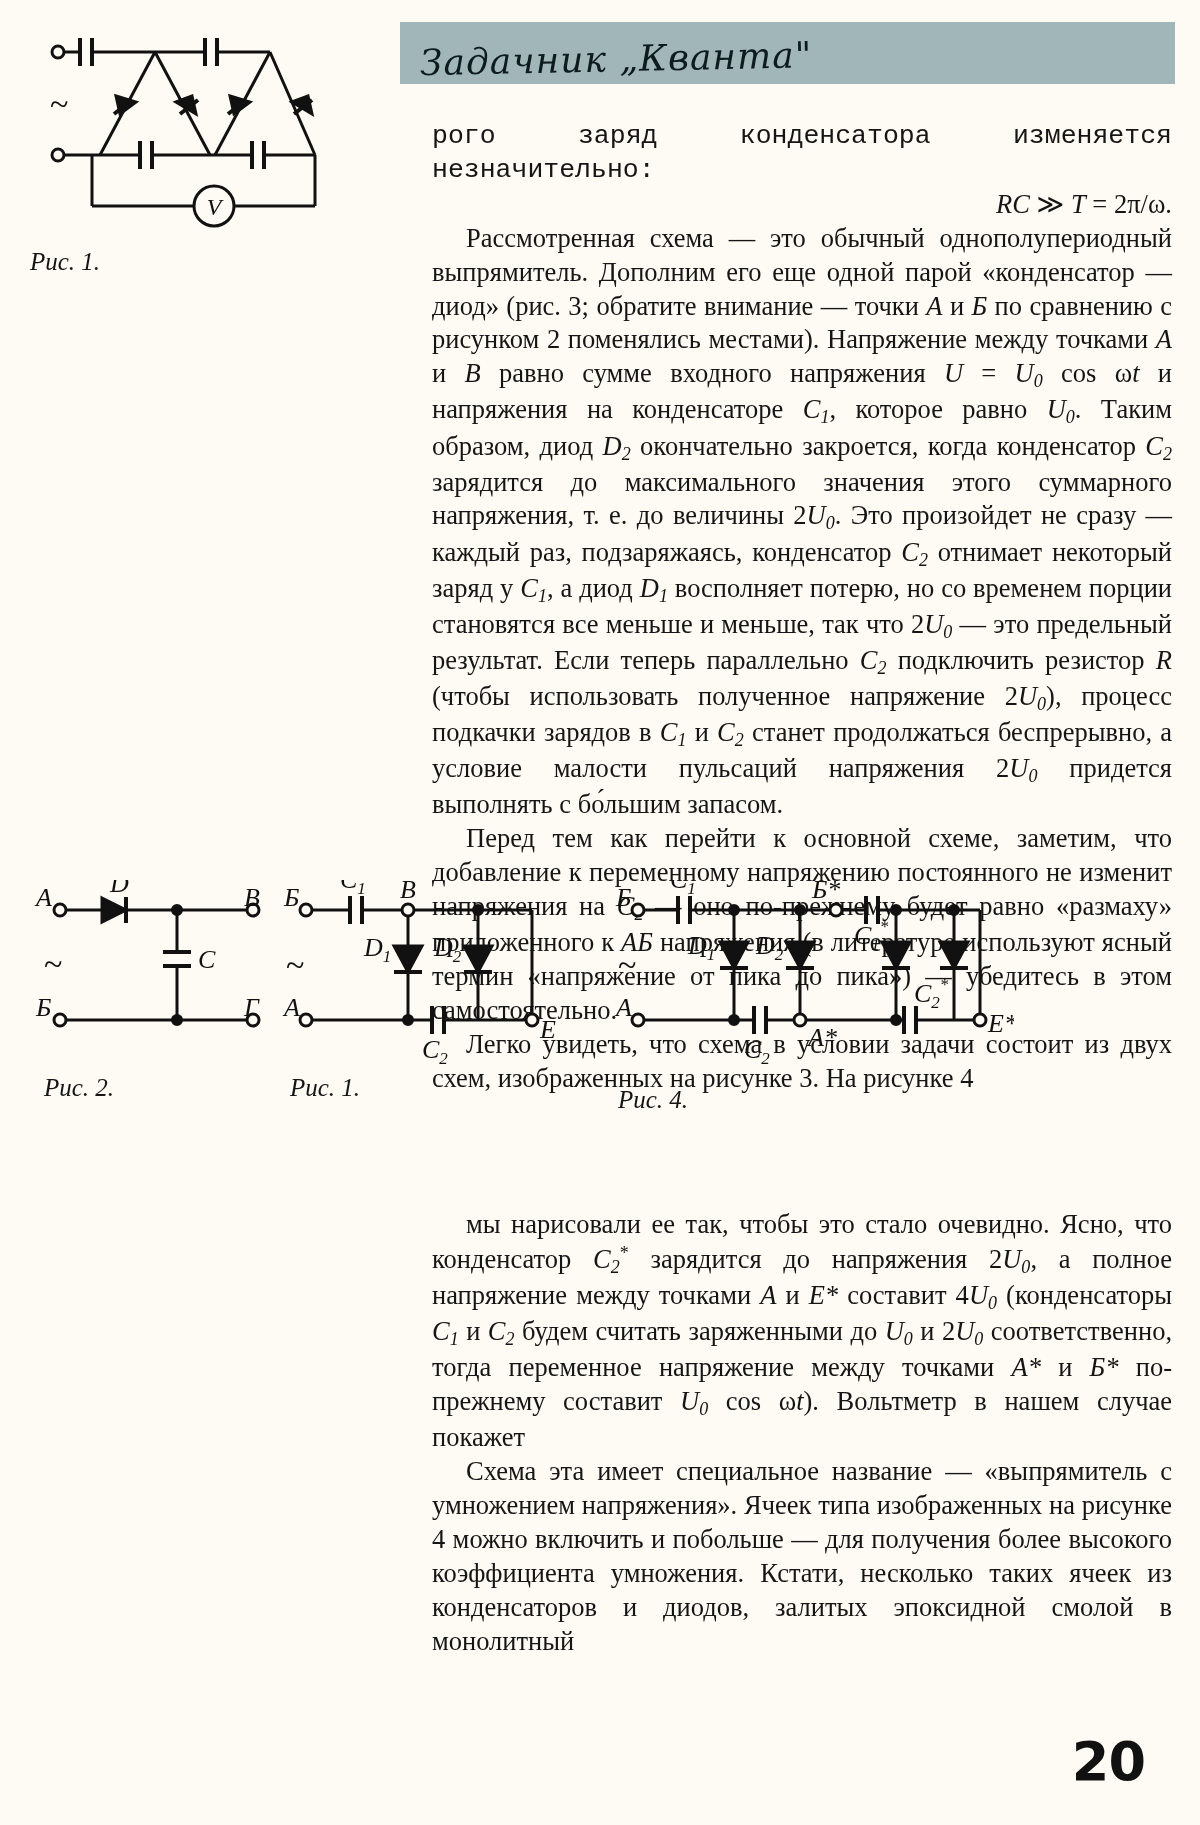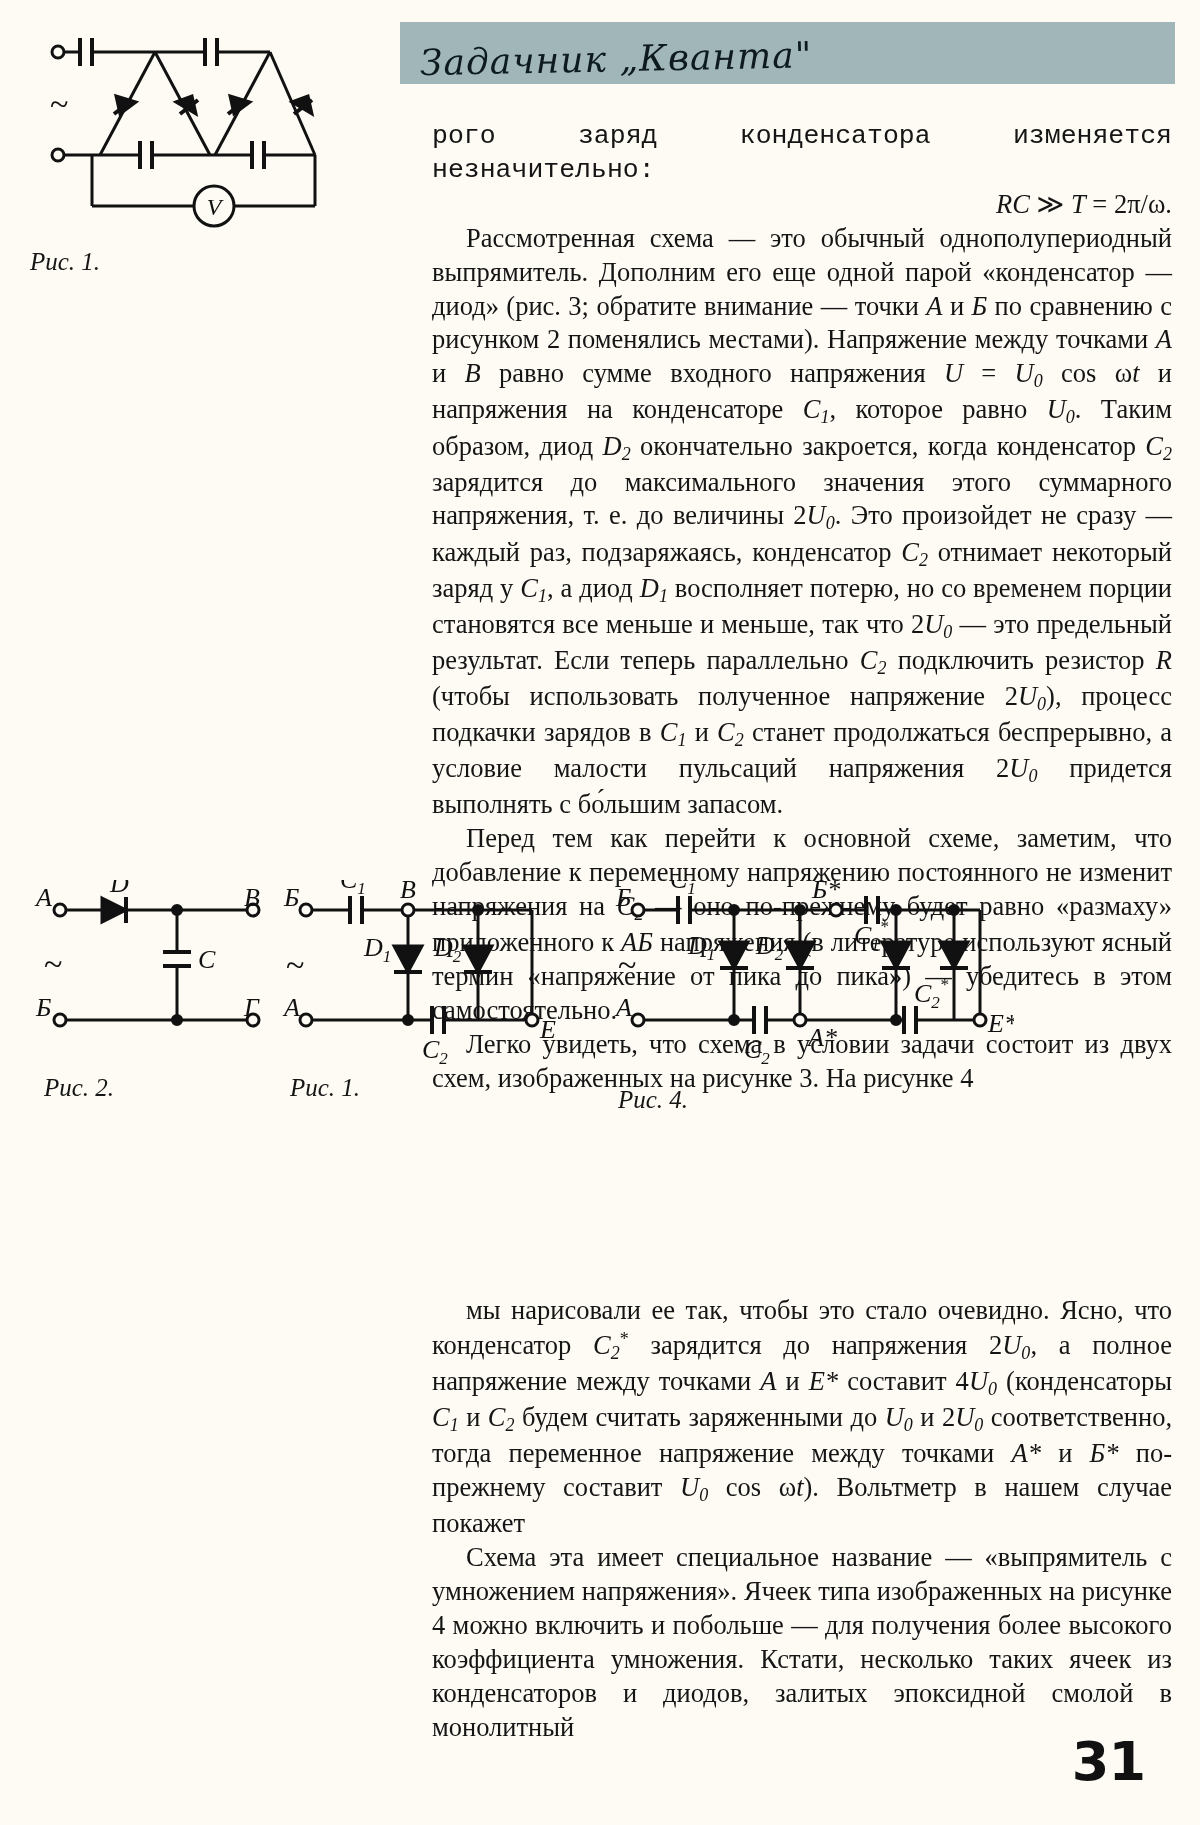--- a/index.html
+++ b/index.html
@@ -51,21 +51,21 @@
     text-align:right;
     text-indent:0;
     margin:6px 0 10px 0;
     font-family:"Liberation Serif", serif;
   }
   i, .it { font-style:italic; }
   .sub { font-size:0.68em; vertical-align:-0.28em; font-style:italic;}
   .sup { font-size:0.68em; vertical-align:0.5em; }
 
   #block1 { top:120px; }
-  #block2 { top:1294px; }
+  #block2 { top:1208px; }
 
   
   .figcap {
     font-style:italic;
     font-size:25px;
     font-family:"Liberation Serif", serif;
   }
   svg { display:block; }
   .fig { position:absolute; }
 
@@ -306,14 +306,14 @@
       </g>
     </svg>
     <div class="figcap" style="margin-left:4px; margin-top:16px;">Рис. 4.</div>
   </div>
 
   <div class="col" id="block2">
     <p><span>мы нарисовали ее так, чтобы это стало очевидно. Ясно, что конденсатор </span><i>C</i><span class="sub">2</span><span class="sup">*</span><span> зарядится до напряжения 2</span><i>U</i><span class="sub">0</span><span>, а полное напряжение между точками </span><i>А</i><span> и </span><i>E*</i><span> составит 4</span><i>U</i><span class="sub">0</span><span> (конденсаторы </span><i>C</i><span class="sub">1</span><span> и </span><i>C</i><span class="sub">2</span><span> будем считать заряженными до </span><i>U</i><span class="sub">0</span><span> и 2</span><i>U</i><span class="sub">0</span><span> соответственно, тогда переменное напряжение между точками </span><i>А*</i><span> и </span><i>Б*</i><span> по-прежнему составит </span><i>U</i><span class="sub">0</span><span> cos ω</span><i>t</i><span>). Вольтметр в нашем случае покажет</span></p>
     <p>Схема эта имеет специальное название — «выпрямитель с умножением напряжения». Ячеек типа изображенных на рисунке 4 можно включить и побольше — для получения более высокого коэффициента умножения. Кстати, несколько таких ячеек из конденсаторов и диодов, залитых эпоксидной смолой в монолитный</p>
   </div>
 
-  <div class="pagenum">31</div>
+  <div class="pagenum">20</div>
 </div>
 
 </body></html>

